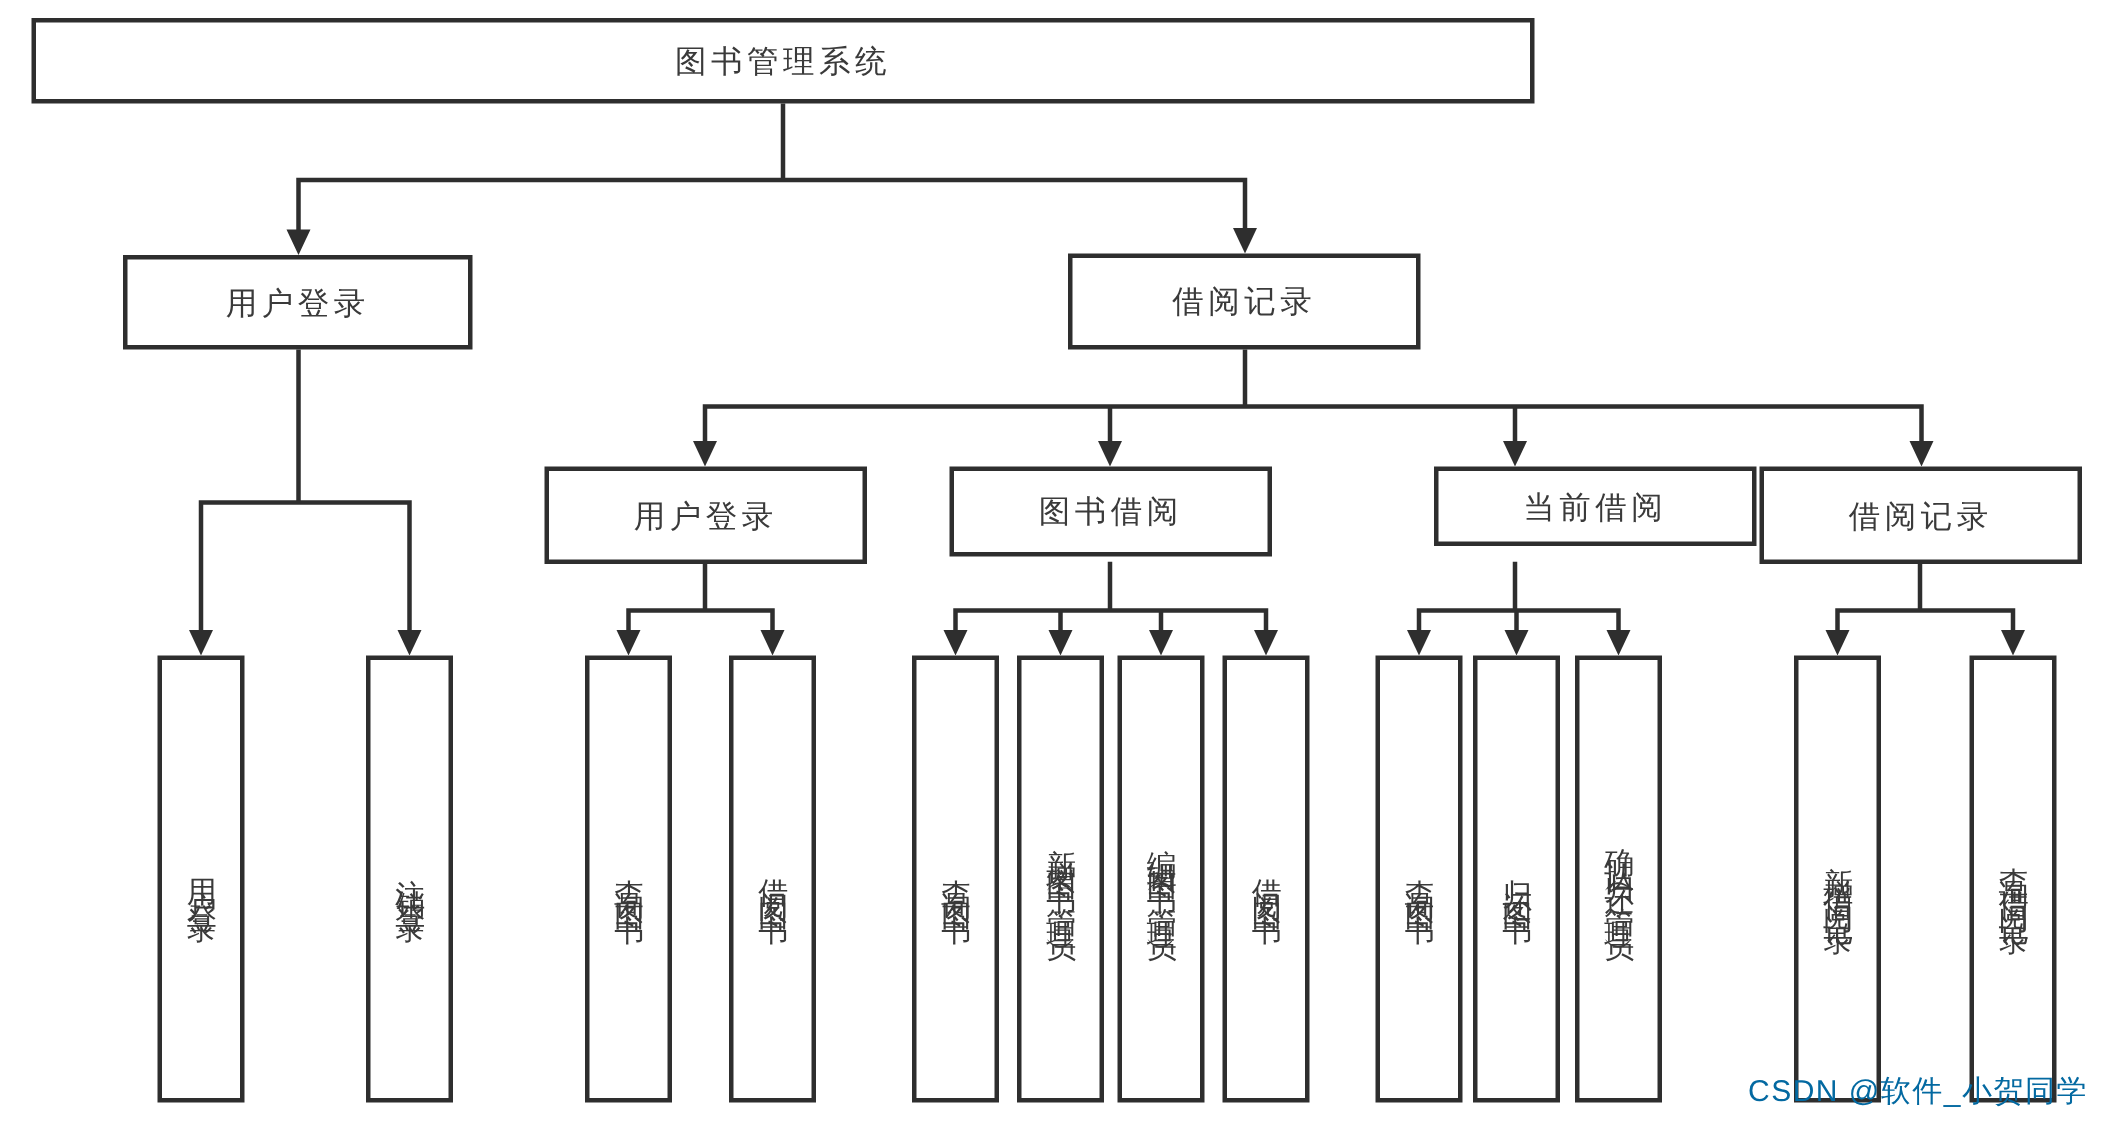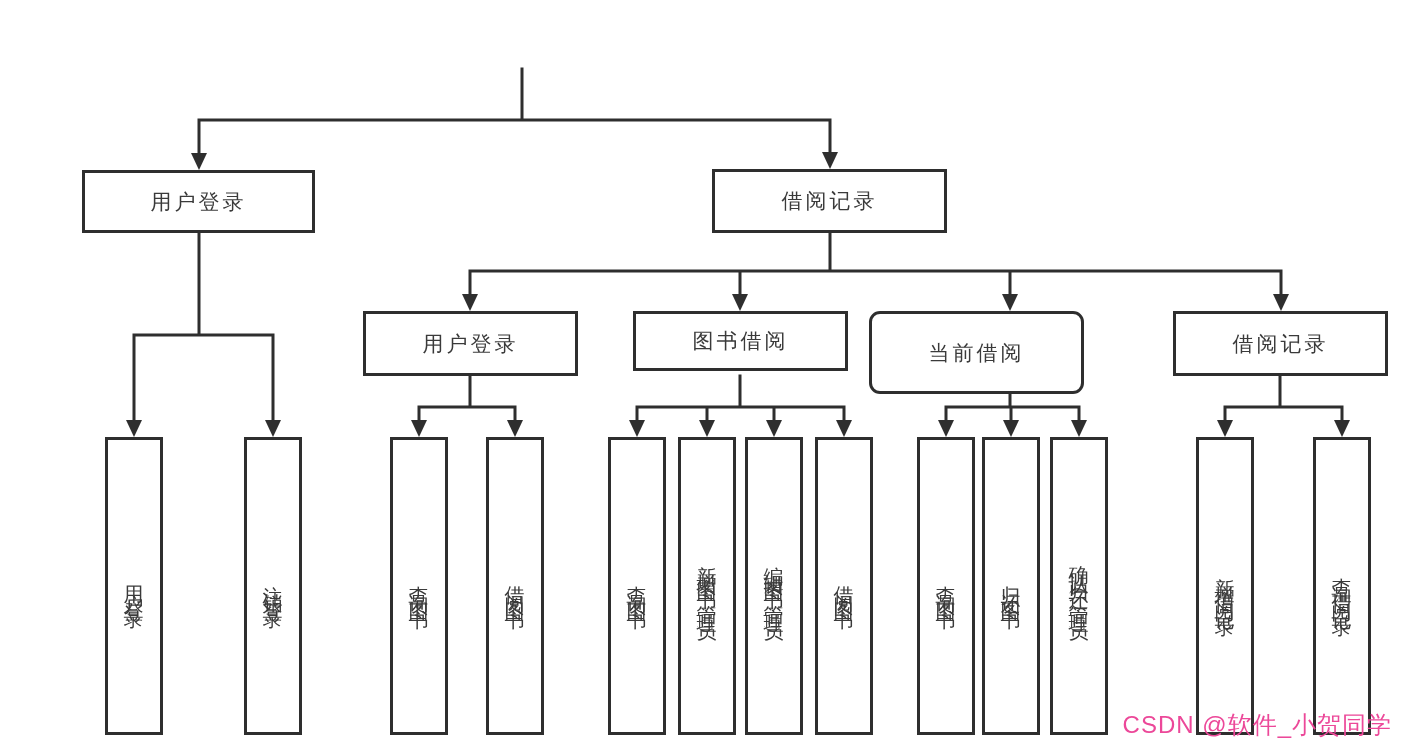--- a/index.html
+++ b/index.html
@@ -15,29 +15,29 @@
     display:flex; align-items:center; justify-content:center;
   }
   .hbox { font-size:21px; letter-spacing:3px; }
   .vbox { font-size:20px; }
   .vbox .vtext {
     writing-mode:vertical-rl; text-orientation:mixed;
     letter-spacing:8px; line-height:1; white-space:nowrap;
   }
   .watermark {
     position:absolute; right:13px; bottom:6px;
-    font-size:24px; letter-spacing:1px; color:#ec4899;
+    font-size:20px; letter-spacing:1px; color:#0369a1;
   }
   
   #n-root   { left:21px;   top:12px;  width:1002px; height:57px; }
   #n-login  { left:82px;   top:170px; width:233px;  height:63px; }
   #n-mgmt   { left:712px;  top:169px; width:235px;  height:64px; }
   #n-newrec { left:363px;  top:311px; width:215px;  height:65px; }
   #n-borrow { left:633px;  top:311px; width:215px;  height:60px; }
-  #n-curr   { left:869px;  top:311px; width:215px;  height:83px;border-radius:11px; }
+  #n-curr   { left:956px;  top:311px; width:215px;  height:53px; }
   #n-record { left:1173px; top:311px; width:215px;  height:65px; }
   .leaf { top:437px; width:58px; height:298px; }
   #l-1  { left:105px; }  #l-2  { left:244px; }
   #l-3  { left:390px; }  #l-4  { left:486px; }
   #l-5  { left:608px; }  #l-6  { left:678px; }
   #l-7  { left:745px; }  #l-8  { left:815px; }
   #l-9  { left:917px; }  #l-10 { left:982px; }
   #l-11 { left:1050px; } #l-12 { left:1196px; }
   #l-13 { left:1313px; }
 </style>
@@ -79,20 +79,23 @@
       <polygon points="766,420 782,420 774,437"></polygon>
       <polygon points="836,420 852,420 844,437"></polygon>
       <polygon points="938,420 954,420 946,437"></polygon>
       <polygon points="1003,420 1019,420 1011,437"></polygon>
       <polygon points="1071,420 1087,420 1079,437"></polygon>
       <polygon points="1217,420 1233,420 1225,437"></polygon>
       <polygon points="1334,420 1350,420 1342,437"></polygon>
     </g>
   </svg>
 
+  <div class="box hbox" id="n-root">
+    <span>图书管理系统</span>
+  </div>
 
   <div class="box hbox" id="n-login">
     <span>用户登录</span>
   </div>
   <div class="box hbox" id="n-mgmt">
     <span>借阅记录</span>
   </div>
 
   <div class="box hbox" id="n-newrec">
     <span>用户登录</span>

